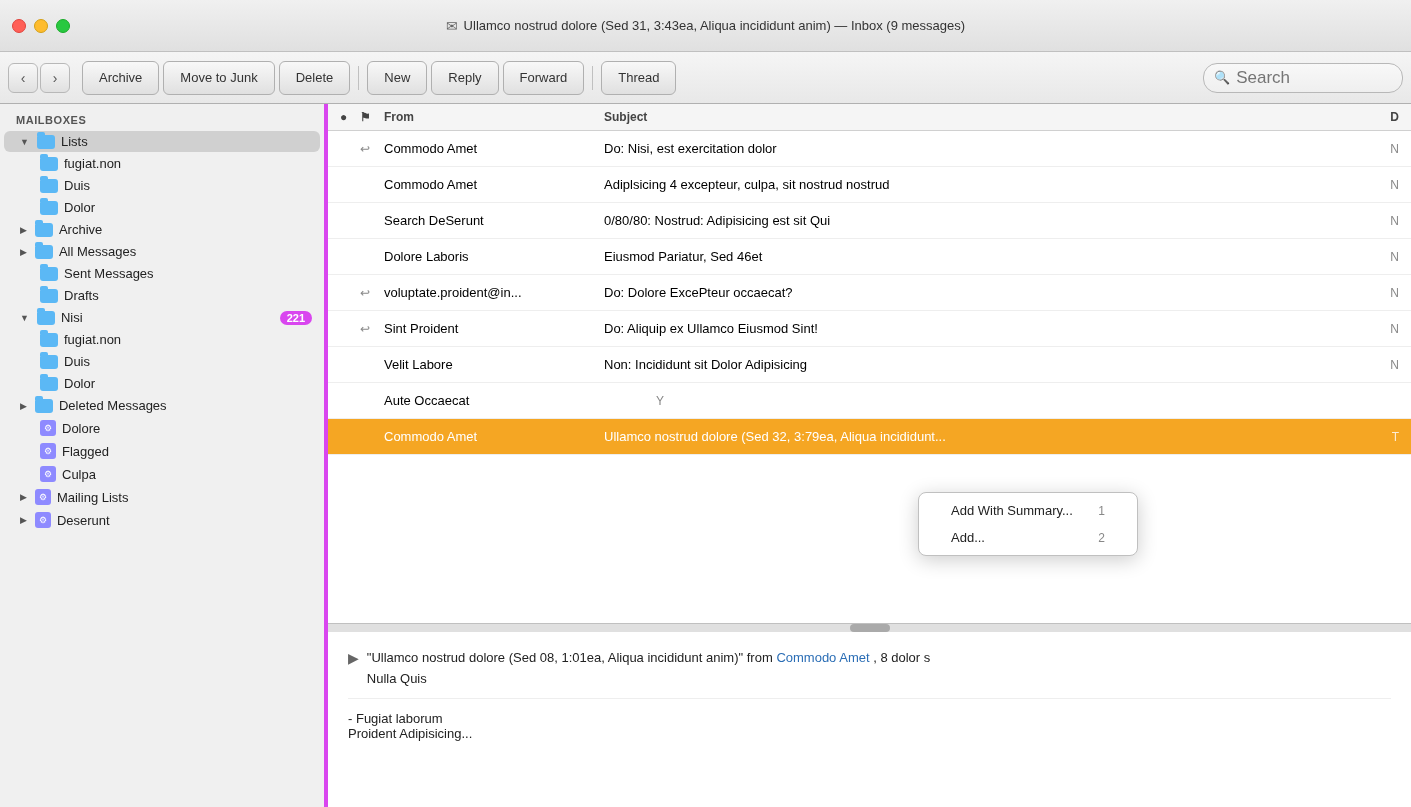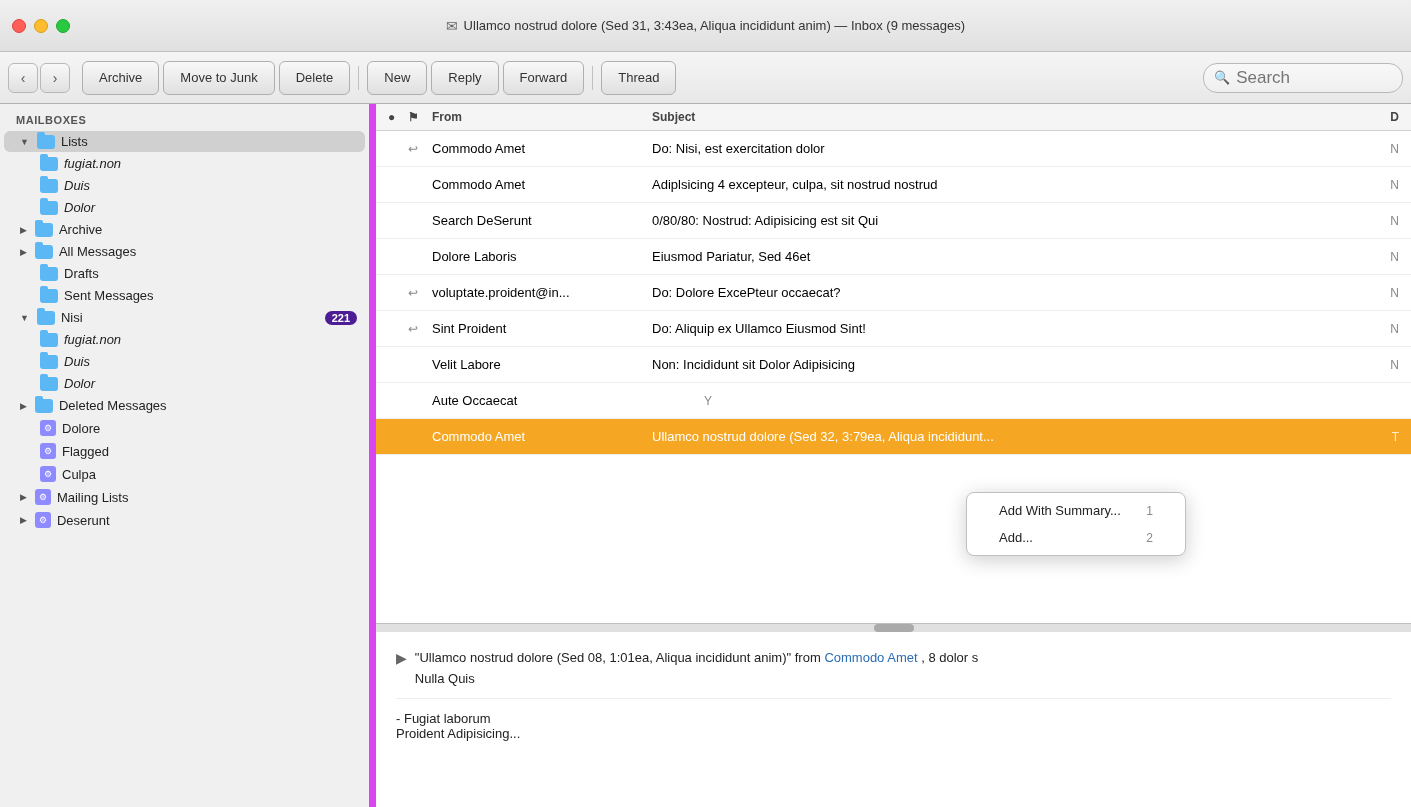--- a/index.html
+++ b/index.html
@@ -114,23 +114,23 @@
     }
 
     
     .main-layout {
       display: flex;
       height: calc(807px - 52px - 52px);
     }
 
     
     .sidebar {
-      width: 376px;
+      width: 328px;
       background: #f0f0f0;
-      border-right: 7px solid #d946ef;
+      border-right: 4px solid #d946ef;
       overflow-y: auto;
       flex-shrink: 0;
     }
     .sidebar-section-header {
       font-size: 11px;
       font-weight: 700;
       color: #555;
       padding: 10px 16px 4px 16px;
       text-transform: uppercase;
       letter-spacing: 0.05em;
@@ -175,24 +175,24 @@
       align-items: center;
       justify-content: center;
       font-size: 9px;
       color: white;
     }
     .sidebar-item .triangle {
       font-size: 9px;
       color: #555;
       margin-right: 2px;
     }
-    .sidebar-item.indent1 { padding-left: 36px; font-style: italic; }
+    .sidebar-item.indent1 { padding-left: 36px; }
     .badge {
       margin-left: auto;
-      background: #4c1d95;
+      background: #d946ef;
       color: white;
       border-radius: 10px;
       padding: 1px 7px;
       font-size: 11px;
       font-weight: 600;
     }
 
     
     .content-area {
       flex: 1;
@@ -387,27 +387,27 @@
 
     <div class="sidebar-item">
       <span class="triangle">▶</span>
       <span class="folder-icon"></span>
       <span>All Messages</span>
     </div>
 
     <div class="sidebar-item">
       <span style="width:14px;"></span>
       <span class="folder-icon"></span>
+      <span>Sent Messages</span>
+    </div>
+
+    <div class="sidebar-item">
+      <span style="width:14px;"></span>
+      <span class="folder-icon"></span>
       <span>Drafts</span>
-    </div>
-
-    <div class="sidebar-item">
-      <span style="width:14px;"></span>
-      <span class="folder-icon"></span>
-      <span>Sent Messages</span>
     </div>
 
     <div class="sidebar-item">
       <span class="triangle">▼</span>
       <span class="folder-icon"></span>
       <span>Nisi</span>
       <span class="badge">221</span>
     </div>
     <div class="sidebar-item indent1">
       <span class="folder-icon"></span>

